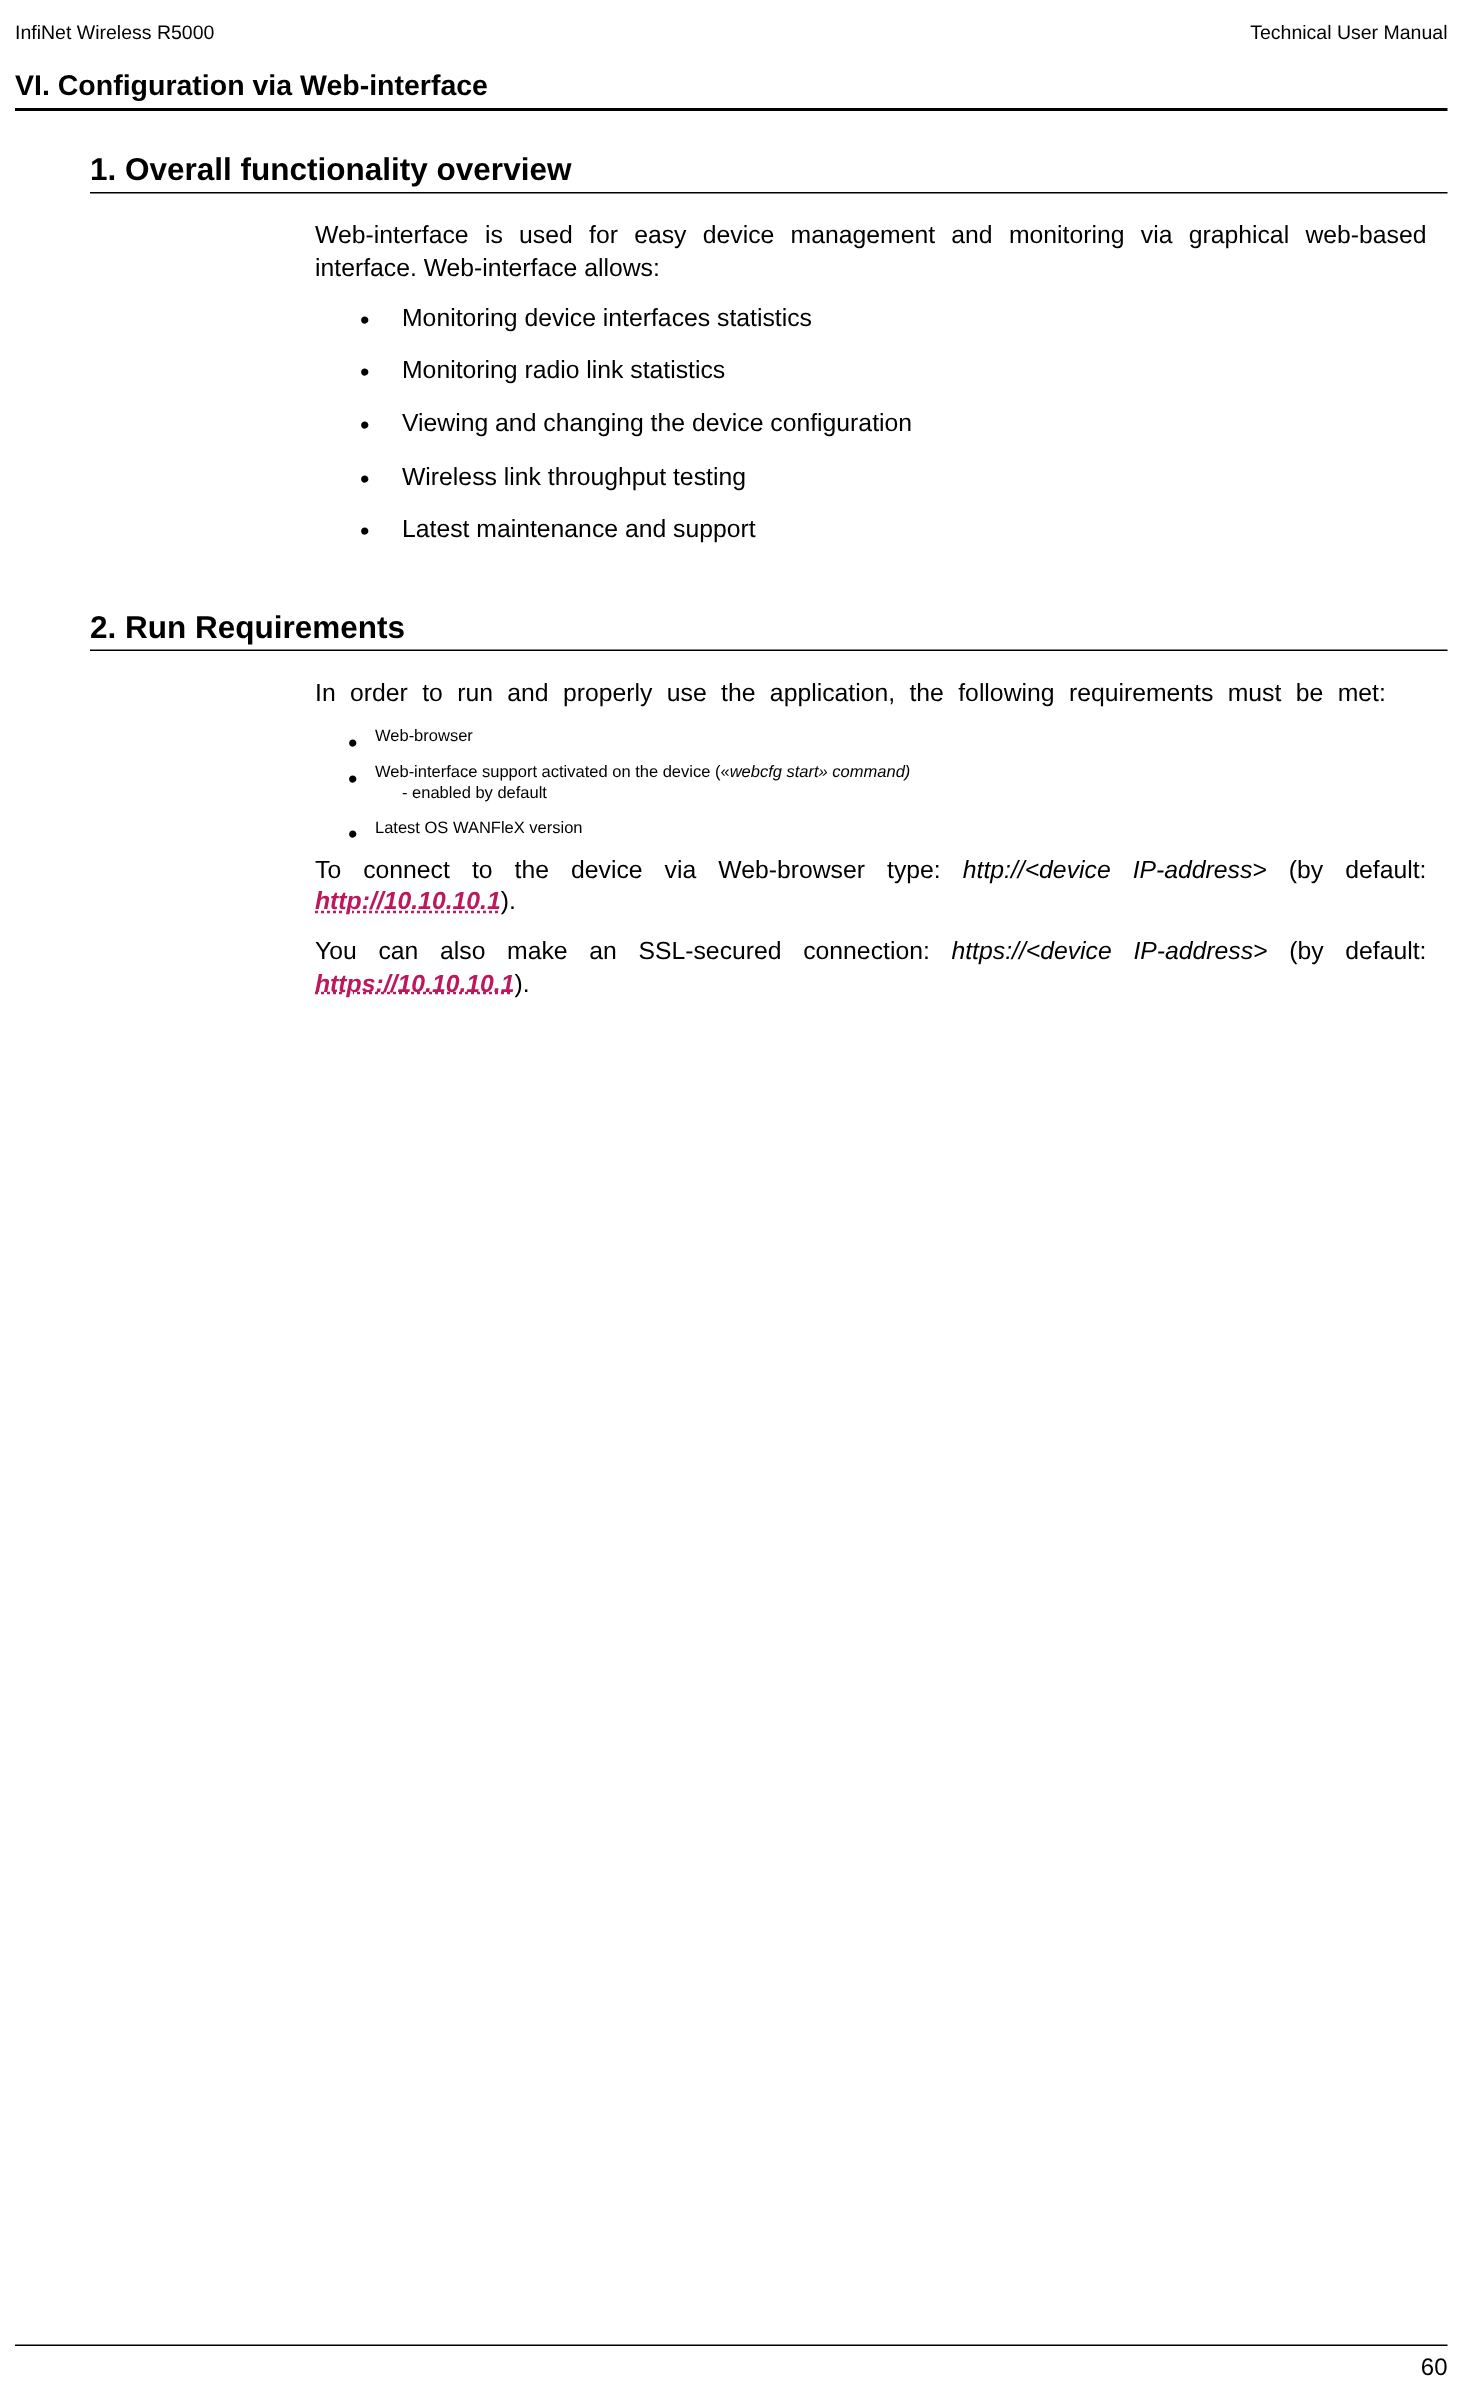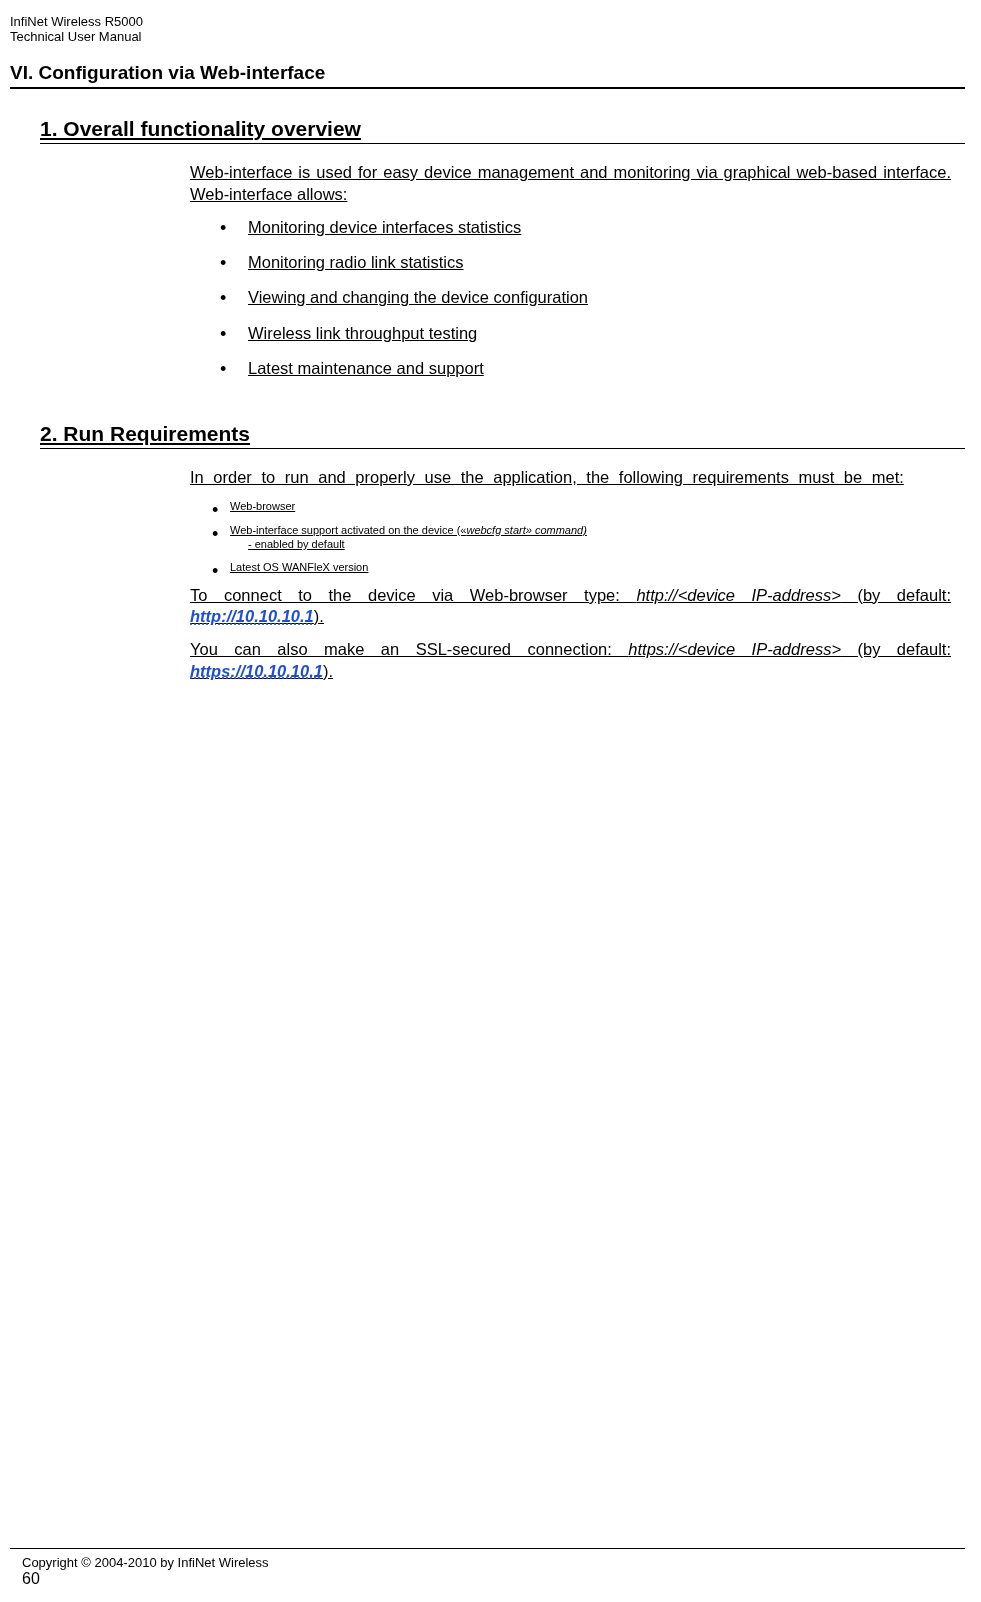--- a/index.html
+++ b/index.html
@@ -1,15 +1,15 @@
 <!DOCTYPE html>
 <html><head>
   <meta charset="utf-8">
   <style>
-    * { margin: 0; padding: 0; box-sizing: border-box; flex-direction: column; }
+    * { margin: 0; padding: 0; box-sizing: border-box; }
     body {
       font-family: Verdana, Geneva, sans-serif;
       width: 981px;
       height: 1602px;
       background: #fff;
       color: #000;
       position: relative;
       padding: 14px 16px 0 10px;
     }
     .header-row {
@@ -19,23 +19,22 @@
       margin-bottom: 18px;
     }
     .main-title {
       font-size: 19px;
       font-weight: bold;
       border-bottom: 2.5px solid #000;
       padding-bottom: 3px;
       margin-bottom: 28px;
     }
     .section-block {
-      margin-left: 30px;
+      margin-left: 50px;
       margin-bottom: 42px;
-      text-decoration: underline;
     }
     .section-title {
       font-size: 21px;
       font-weight: bold;
       border-bottom: 1.5px solid #000;
       padding-bottom: 2px;
       margin-bottom: 18px;
     }
     .body-text {
       margin-left: 150px;
@@ -80,21 +79,21 @@
       text-align: justify;
     }
     ul.bullets-tight li::before {
       content: "•";
       position: absolute;
       left: 22px;
       top: 0;
       font-size: 18px;
     }
     .link {
-      color: #1d4ed8;
+      color: #be185d;
       font-style: italic;
       font-weight: bold;
       text-decoration: underline dotted;
     }
     .ital { font-style: italic; }
     .sub-indent {
       display: block;
       padding-left: 18px;
     }
     .footer {
@@ -162,16 +161,15 @@
     </p>
     <p class="para">
       <span>You can also make an SSL-secured connection: </span><span class="ital">https://&lt;device IP-address&gt;</span><span> (by default: </span><a class="link">https://10.10.10.1</a><span>).</span>
     </p>
   </div>
 </div>
 
 <div class="footer">
   <div class="footer-inner">
     <span style="width:60px;"></span>
-    <span class="footer-center">Copyright © 2004-2010 by InfiNet Wireless</span>
     <span class="page-num">60</span>
   </div>
 </div>
 
 </body></html>

